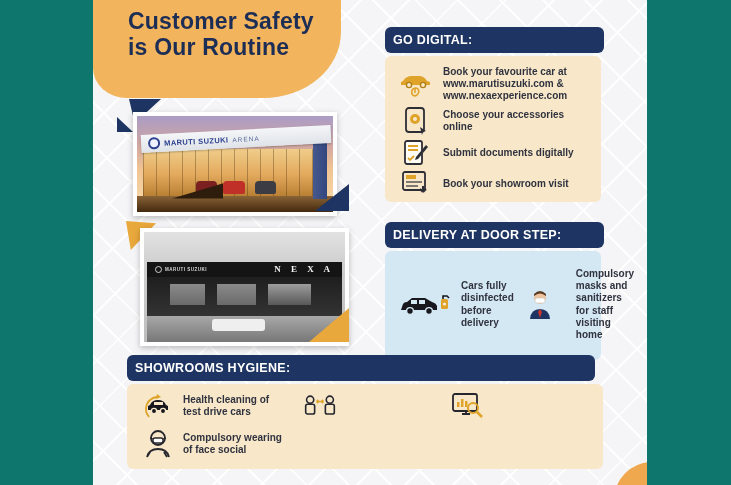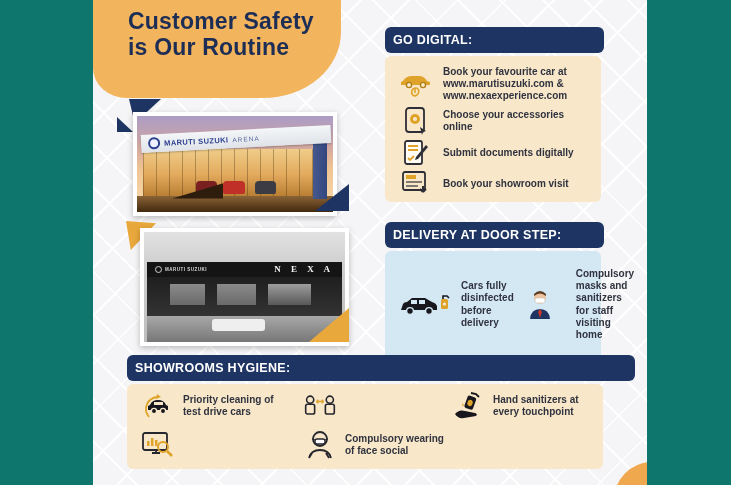--- a/index.html
+++ b/index.html
@@ -66,21 +66,21 @@
   
   .pill{position:absolute;height:26px;background:#1e3563;border-radius:6px;display:flex;align-items:center;
     color:#fff;font-weight:700;font-size:12.5px;letter-spacing:.3px;padding-left:8px;box-sizing:border-box;}
   .panel{position:absolute;border-radius:6px;box-sizing:border-box;}
   .panel-cream{background:#f8e8c9;}
   .panel-blue{background:#d4e8f4;}
   .pill-go{left:292px;top:27px;width:219px;}
   .panel-go{left:292px;top:56px;width:216px;height:146px;display:flex;flex-direction:column;justify-content:space-between;padding:10px 8px 4px 14px;}
   .pill-del{left:292px;top:222px;width:219px;}
   .panel-del{left:292px;top:251px;width:216px;height:109px;display:flex;flex-direction:row;justify-content:space-around;padding:6px 12px 8px 14px;}
-  .pill-shr{left:34px;top:355px;width:508px;}
+  .pill-shr{left:34px;top:355px;width:468px;}
   .panel-shr{left:34px;top:384px;width:476px;height:85px;display:grid;grid-template-columns:162px 148px 166px;align-content:space-around;padding:6px 6px 8px 14px;row-gap:6px;}
   .row{display:flex;align-items:center;gap:10px;}
   .row .icon-box{width:34px;flex:0 0 auto;display:flex;justify-content:center;}
   .row.del .icon-box{width:52px;}
   .item-text{font-size:10px;line-height:1.22;color:#30333f;font-weight:600;}
   .panel-go .item-text{max-width:160px;}
   .panel-del .item-text{max-width:118px;}
   .panel-shr .item-text{max-width:106px;}
   .grid-item{display:flex;align-items:center;gap:8px;}
   .grid-item .icon-box{width:34px;flex:0 0 auto;display:flex;justify-content:center;}
@@ -232,44 +232,32 @@
         <span class="icon-box">
           <svg width="34" height="30" viewBox="0 0 34 30">
             <path d="M8 26 q-5-6-2-13 q3-6 10-7" fill="none" stroke="#dfa32a" stroke-width="1.8"></path>
             <path d="M16 3 l4 3 -5 2 z" fill="#dfa32a"></path>
             <path d="M9 14 q2-5 8-5 t8 5 l2 1 v4 h-20 v-4 z" fill="#17171d"></path>
             <circle cx="13" cy="20" r="2.6" fill="#17171d" stroke="#f8e8c9" stroke-width="1.3"></circle>
             <circle cx="22" cy="20" r="2.6" fill="#17171d" stroke="#f8e8c9" stroke-width="1.3"></circle>
             <rect x="13" y="11" width="9" height="3" fill="#f8e8c9"></rect>
           </svg>
         </span>
-        <span class="item-text">Priority cleaning of test drive cars</span>
+        <span class="item-text">Health cleaning of test drive cars</span>
       </div>
       <div class="grid-item">
         <span class="icon-box">
           <svg width="38" height="28" viewBox="0 0 38 28">
             <circle cx="8" cy="7" r="4" fill="none" stroke="#26262e" stroke-width="1.8"></circle>
             <rect x="3" y="12" width="10" height="11" rx="2" fill="none" stroke="#26262e" stroke-width="1.8"></rect>
             <circle cx="30" cy="7" r="4" fill="none" stroke="#26262e" stroke-width="1.8"></circle>
             <rect x="25" y="12" width="10" height="11" rx="2" fill="none" stroke="#26262e" stroke-width="1.8"></rect>
             <path d="M15 9 h8 m-8 0 l2-2 m-2 2 l2 2 m6-2 l-2-2 m2 2 l-2 2" stroke="#dfa32a" stroke-width="1.6" fill="none"></path>
           </svg>
         </span>
-      </div>
-      <div class="grid-item">
-        <span class="icon-box">
-          <svg width="34" height="32" viewBox="0 0 34 32">
-            <rect x="15" y="6" width="9" height="13" rx="2" fill="#17171d" transform="rotate(20 19 12)"></rect>
-            <path d="M20 3 l5 1 3 3" fill="none" stroke="#17171d" stroke-width="1.8"></path>
-            <ellipse cx="19" cy="13" rx="2.6" ry="3.2" fill="#dfa32a" transform="rotate(20 19 13)"></ellipse>
-            <path d="M12 13 q1.4 2.4 0 3.6 q-1.6-1.2 0-3.6 z" fill="#dfa32a"></path>
-            <path d="M4 24 q4-5 10-3 l10 2 q3 1 1 3 l-12 2 q-6 1-9-4 z" fill="#17171d"></path>
-          </svg>
-        </span>
-        <span class="item-text">Hand sanitizers at every touchpoint</span>
       </div>
       <div class="grid-item">
         <span class="icon-box">
           <svg width="34" height="30" viewBox="0 0 34 30">
             <rect x="2" y="3" width="24" height="17" rx="2" fill="none" stroke="#26262e" stroke-width="1.8"></rect>
             <rect x="6" y="11" width="2.5" height="5" fill="#dfa32a"></rect>
             <rect x="10" y="8" width="2.5" height="8" fill="#dfa32a"></rect>
             <rect x="14" y="10" width="2.5" height="6" fill="#dfa32a"></rect>
             <path d="M11 23 h8 m-4-3 v3" stroke="#26262e" stroke-width="1.8"></path>
             <circle cx="22" cy="17" r="5" fill="none" stroke="#dfa32a" stroke-width="2"></circle>

